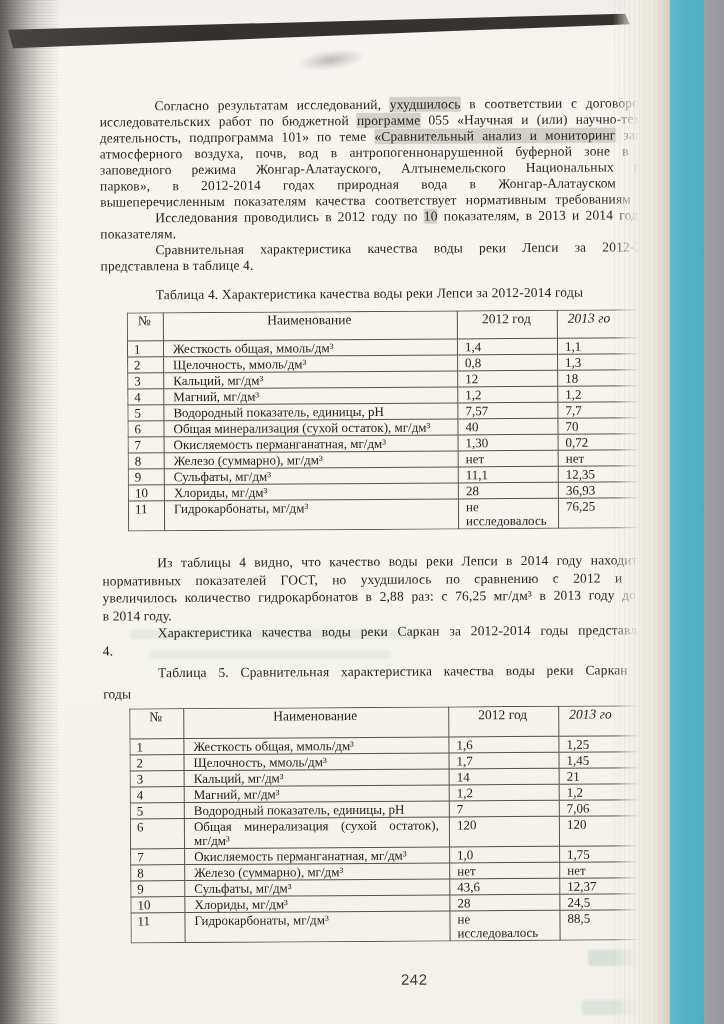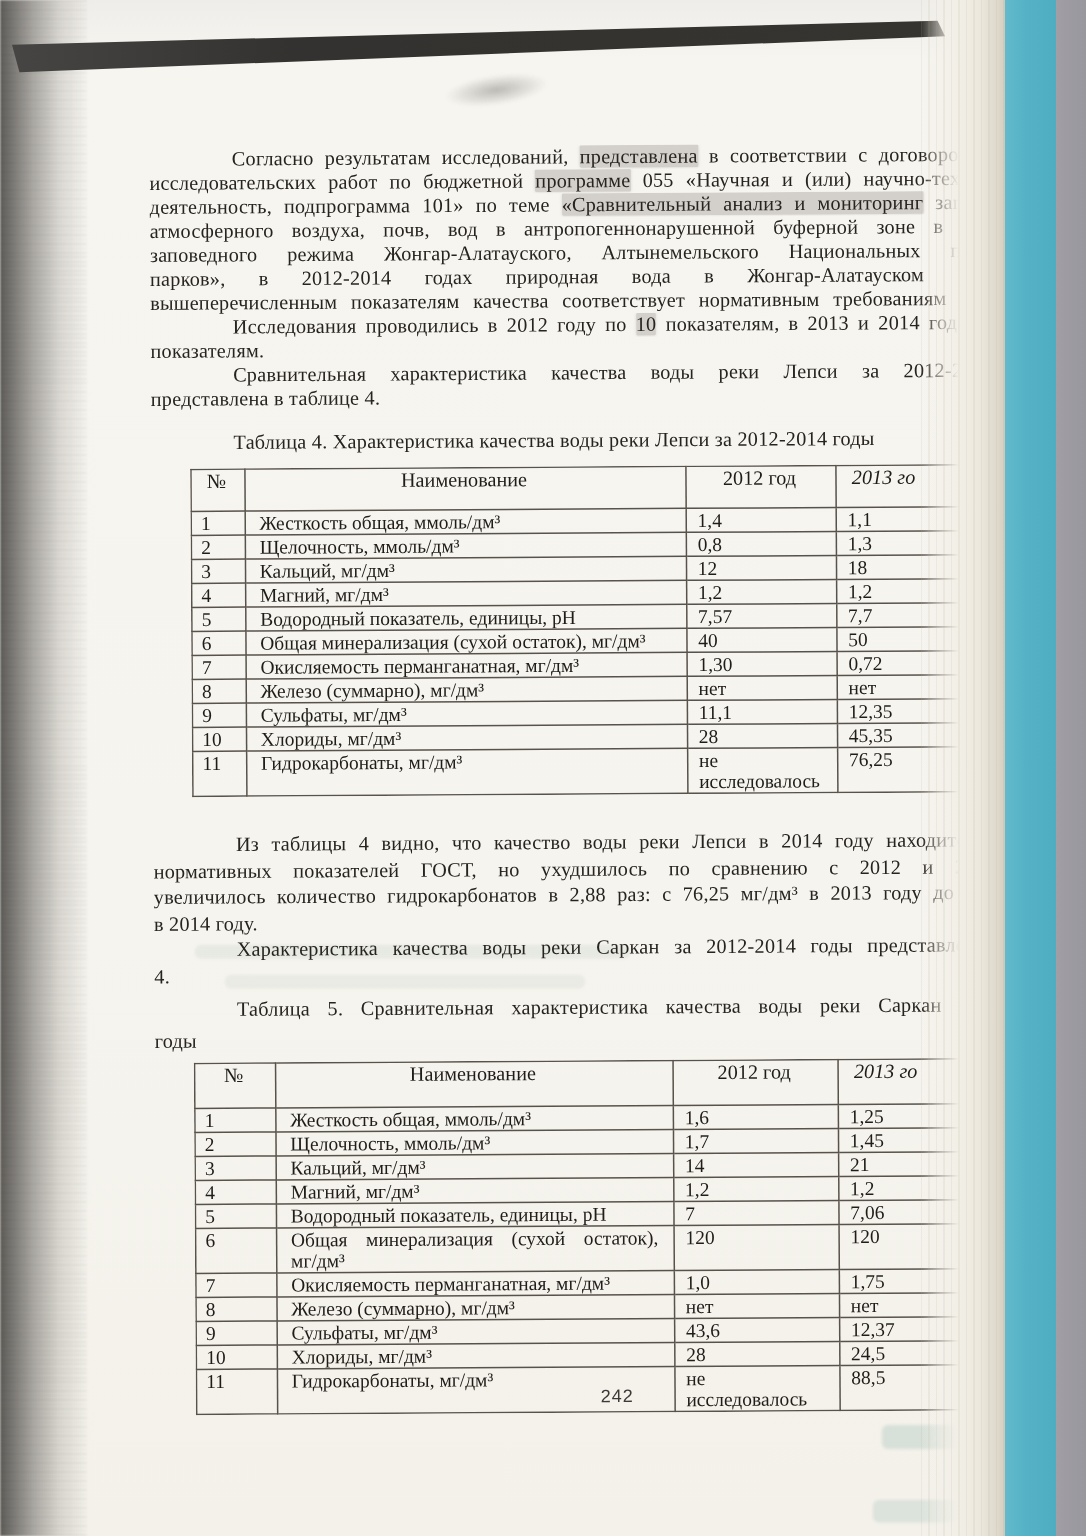--- a/index.html
+++ b/index.html
@@ -37,22 +37,22 @@
   .p1{top:97px;}
   .p2{top:553px;}
   .p2 .line{height:17.5px;line-height:17.5px;}
   .t4t{top:286px;}
   .t5t{top:661px;}
   .t5t .line{height:21px;line-height:21px;}
   .line{height:16px;line-height:16px;overflow:hidden;font-size:13.5px;letter-spacing:.15px;}
   .line.ind{padding-left:55px;}
   .line.jl{text-align:justify;text-align-last:justify;}
   .hl{background:rgba(142,139,134,.35);border-radius:1px;box-shadow:0 0 2px rgba(142,139,134,.3);}
-  .pagenum{position:absolute;left:398px;top:924px;font-family:"Liberation Sans",sans-serif;
-        font-size:12px;letter-spacing:.6px;color:#3c3a37;}
+  .pagenum{position:absolute;left:398px;top:971px;font-family:"Liberation Sans",sans-serif;
+        font-size:15px;letter-spacing:.6px;color:#3c3a37;}
   
   .tbl-wrap{position:absolute;overflow:hidden;width:517px;}
   .w4{left:128px;top:311px;}
   .w5{left:128px;top:707px;}
   table{border-collapse:collapse;table-layout:fixed;width:530px;font-size:13px;color:#201d19;}
   td,th{border:1px solid #57524b;vertical-align:top;padding:1px 4px 0 8px;overflow:hidden;
         line-height:14px;font-weight:normal;}
   thead tr{height:28px;}
   .w5 thead tr{height:30px;}
   tbody tr{height:15.5px;}
@@ -66,21 +66,21 @@
   td.sp{text-align:justify;text-align-last:justify;padding-right:10px;}
 </style>
 </head>
 <body>
 
 <div class="scan">
 
   <div class="content">
 
     <div class="para p1">
-        <div class="line ind jl"><span>Согласно результатам исследований, </span><span class="hl">представлена</span><span> в соответствии с договором</span></div>
+        <div class="line ind jl"><span>Согласно результатам исследований, </span><span class="hl">ухудшилось</span><span> в соответствии с договором</span></div>
         <div class="line jl"><span>исследовательских работ по бюджетной </span><span class="hl">программе</span><span> 055 «Научная и (или) научно-техн</span></div>
         <div class="line jl"><span>деятельность, подпрограмма 101» по теме </span><span class="hl">«Сравнительный анализ и мониторинг</span><span> загр</span></div>
         <div class="line jl"><span>атмосферного воздуха, почв, вод в антропогеннонарушенной буферной зоне в у</span></div>
         <div class="line jl"><span>заповедного режима Жонгар-Алатауского, Алтынемельского Национальных пр</span></div>
         <div class="line jl"><span>парков», в 2012-2014 годах природная вода в Жонгар-Алатауском Н</span></div>
         <div class="line jl"><span>вышеперечисленным показателям качества соответствует нормативным требованиям Г</span></div>
         <div class="line ind jl"><span>Исследования проводились в 2012 году по </span><span class="hl">10</span><span> показателям, в 2013 и 2014 года:</span></div>
         <div class="line"><span>показателям.</span></div>
         <div class="line ind jl"><span>Сравнительная характеристика качества воды реки Лепси за 2012-20</span></div>
         <div class="line"><span>представлена в таблице 4.</span></div>
@@ -134,21 +134,21 @@
             <tr>
               <td class="num">5</td>
               <td class="name">Водородный показатель, единицы, pH</td>
               <td class="y2012">7,57</td>
               <td class="y2013">7,7</td>
             </tr>
             <tr>
               <td class="num">6</td>
               <td class="name">Общая минерализация (сухой остаток), мг/дм³</td>
               <td class="y2012">40</td>
-              <td class="y2013">50</td>
+              <td class="y2013">70</td>
             </tr>
             <tr>
               <td class="num">7</td>
               <td class="name">Окисляемость перманганатная, мг/дм³</td>
               <td class="y2012">1,30</td>
               <td class="y2013">0,72</td>
             </tr>
             <tr>
               <td class="num">8</td>
               <td class="name">Железо (суммарно), мг/дм³</td>
@@ -158,21 +158,21 @@
             <tr>
               <td class="num">9</td>
               <td class="name">Сульфаты, мг/дм³</td>
               <td class="y2012">11,1</td>
               <td class="y2013">12,35</td>
             </tr>
             <tr>
               <td class="num">10</td>
               <td class="name">Хлориды, мг/дм³</td>
               <td class="y2012">28</td>
-              <td class="y2013">45,35</td>
+              <td class="y2013">36,93</td>
             </tr>
             <tr>
               <td class="num">11</td>
               <td class="name">Гидрокарбонаты, мг/дм³</td>
               <td class="y2012">не
 исследовалось</td>
               <td class="y2013">76,25</td>
             </tr>
           </tbody>
       </table>

